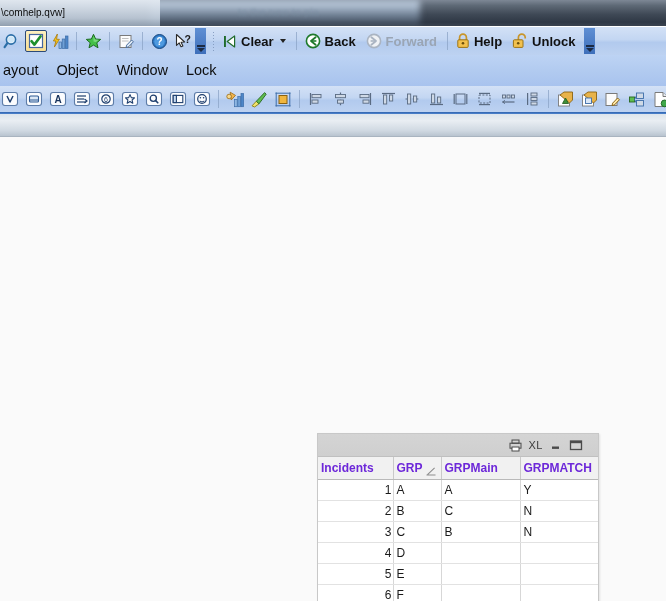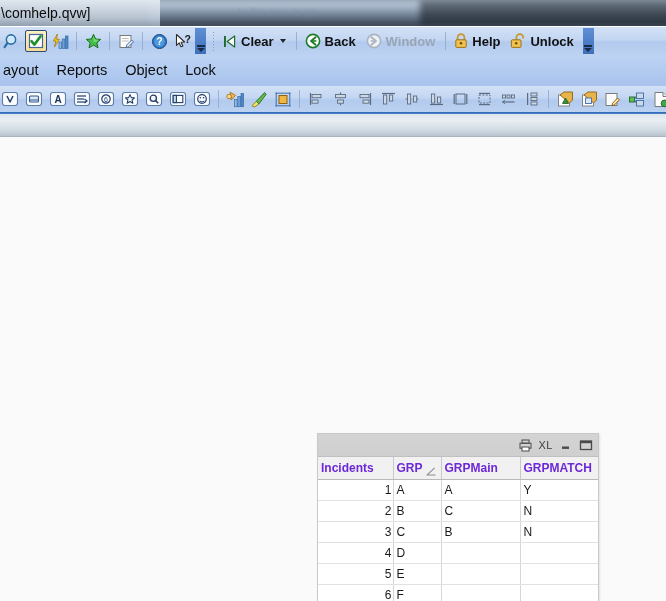--- a/index.html
+++ b/index.html
@@ -36,21 +36,21 @@
     position: absolute;
     left: 0; top: 0; width: 160px; height: 26px;
     background: linear-gradient(to bottom, rgba(225,232,240,.98), rgba(196,208,222,.9) 70%, rgba(168,183,200,.8));
   }
   #title-text {
     position: absolute;
     left: 0; top: 2px;
     height: 22px;
     line-height: 22px;
     font-family: "Liberation Sans", sans-serif;
-    font-size: 14px;
+    font-size: 10px;
     color: #0b0b0b;
     white-space: nowrap;
     z-index: 4;
     padding-left: 1px;
   }
   #titlebar .ghost {
     position: absolute;
     top: 6px;
     font-size: 11px;
     color: rgba(120,140,160,.55);
@@ -190,21 +190,21 @@
     border: 1px solid #c8c8c8;
     box-shadow: 1px 1px 2px rgba(0,0,0,.10);
     box-sizing: border-box;
     font-family: "Liberation Sans", sans-serif;
   }
   #table-caption {
     height: 23px;
     background: linear-gradient(to bottom,#d4d4d4,#cfcfcf);
     border-bottom: 1px solid #c0c0c0;
     display: flex; align-items: center; justify-content: flex-end;
-    padding-right: 5px;
+    padding-right: 15px;
     box-sizing: border-box;
   }
   .cap-icon {
     margin-left: 7px;
     display: flex; align-items: center; justify-content: center;
     color: #4a4a4a;
     cursor: default;
   }
   .cap-xl {
     font-family: "Liberation Sans", sans-serif;
@@ -359,21 +359,21 @@
       </svg>
       <span class="lbl">Back</span>
     </div>
 
     <div class="tbtn-lab disabled">
       <svg width="16" height="16" viewBox="0 0 16 16">
         <circle cx="8" cy="8" r="6.6" fill="#f0f2f5" stroke="#aab4c2" stroke-width="1.6"></circle>
         <path d="M5.4 4.2 L10 8 L5.4 11.8" fill="none" stroke="#aab4c2" stroke-width="1.8" stroke-linecap="round" stroke-linejoin="round"></path>
         <line x1="4.6" y1="8" x2="10" y2="8" stroke="#aab4c2" stroke-width="1.6"></line>
       </svg>
-      <span class="lbl">Window</span>
+      <span class="lbl">Forward</span>
     </div>
 
     <div class="tb-sep"></div>
 
     <div class="tbtn-lab">
       <svg width="14" height="16" viewBox="0 0 14 16">
         <path d="M3.6 7 V4.6 A3.4 3.4 0 0 1 10.4 4.6 V7" fill="none" stroke="#c8952a" stroke-width="1.7"></path>
         <rect x="1.8" y="6.8" width="10.4" height="7.6" rx="1" fill="#f2c14e" stroke="#9c7416" stroke-width="1"></rect>
         <circle cx="7" cy="10.2" r="1.3" fill="#6b4f0c"></circle>
       </svg>
@@ -392,22 +392,22 @@
     <div class="tb-overflow" style="margin-left:3px;">
       <u></u>
         <i></i>
     </div>
   </div>
 </div>
 
 <div class="toolbar-row" id="menubar">
   <div class="tb-inner" style="left:-6px;">
     <div class="menu-item">ayout</div>
-    <div class="menu-item">Reports</div>
     <div class="menu-item">Object</div>
+    <div class="menu-item">Window</div>
     <div class="menu-item">Lock</div>
   </div>
 </div>
 
 <div class="toolbar-row" id="toolbar-design">
   <div class="tb-inner" style="left:-2px;">
 
     <div class="tbtn">
       <svg width="18" height="16" viewBox="0 0 18 16">
         <rect x="1.5" y="1.5" width="15" height="13" rx="2.5" fill="#fbfcfe" stroke="#5d7ca8" stroke-width="1.1"></rect>

